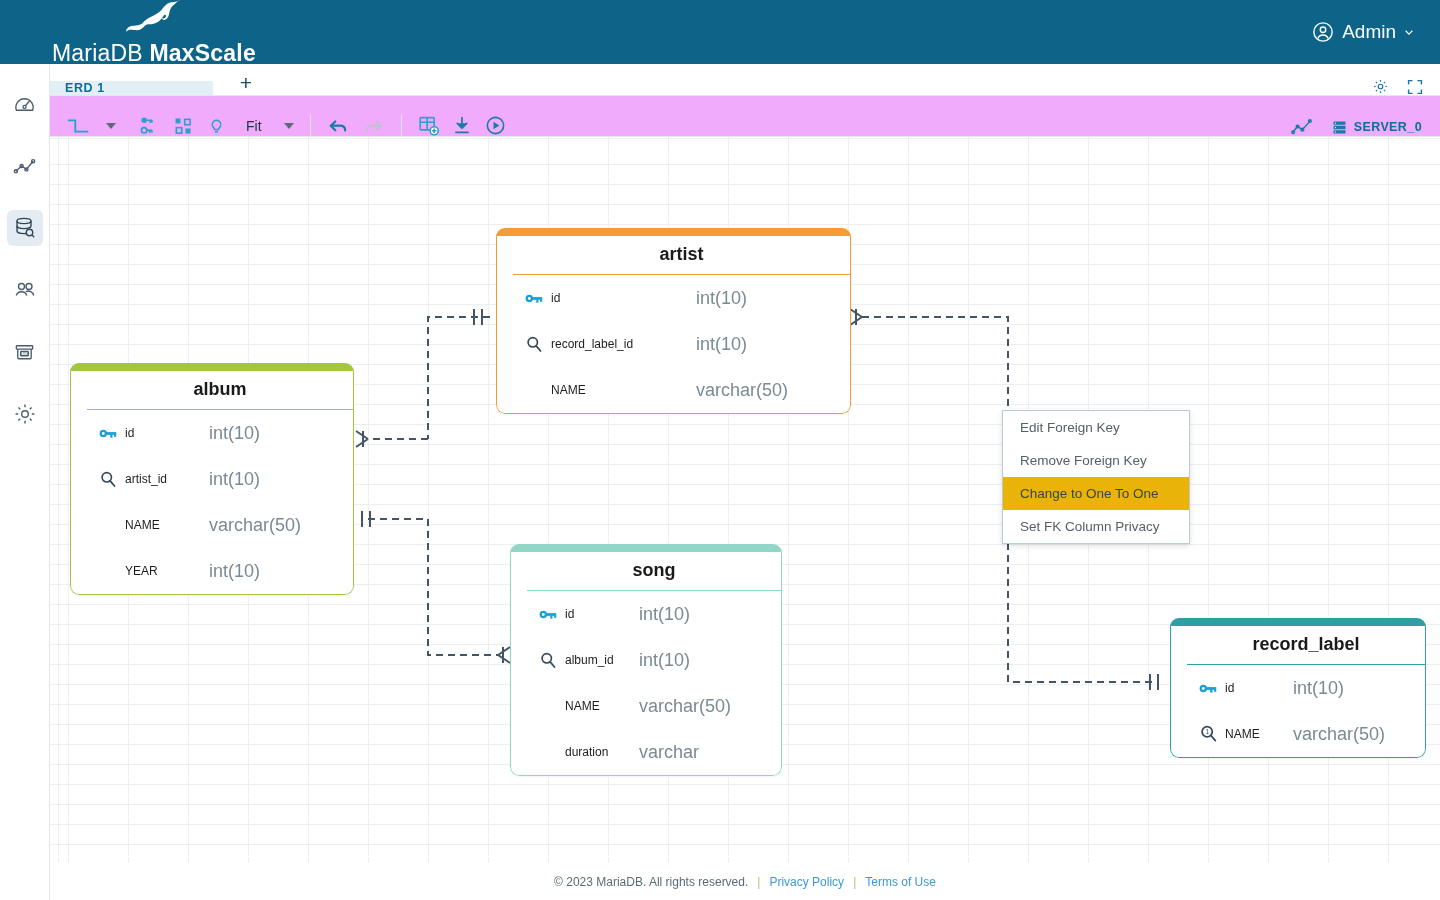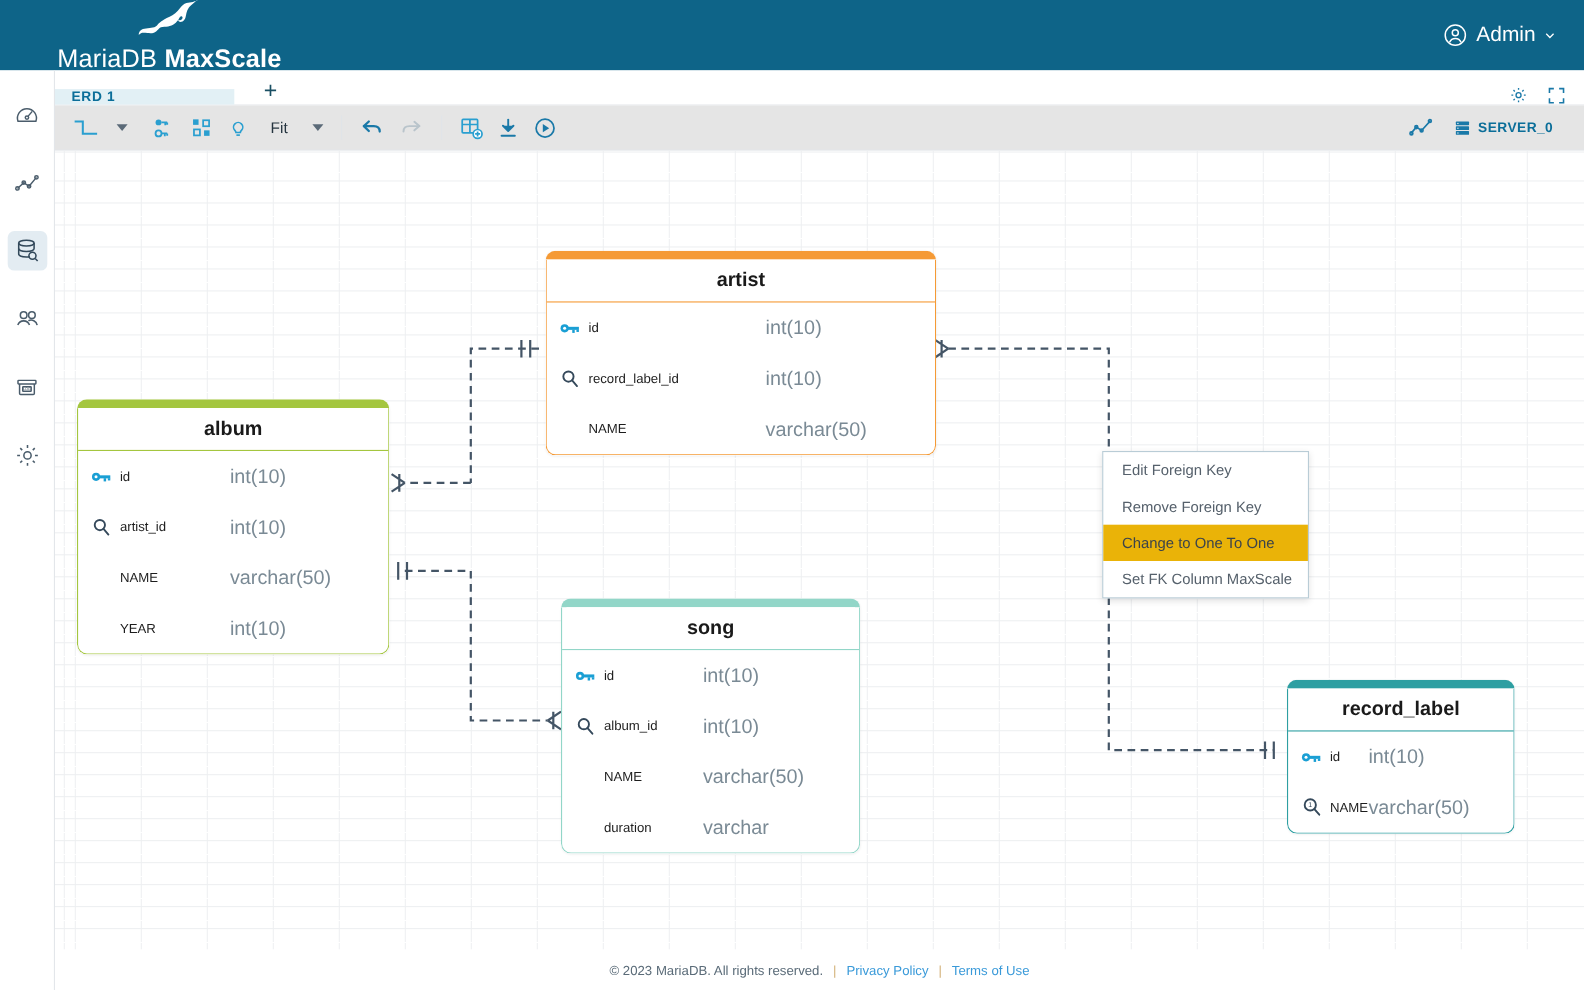--- a/index.html
+++ b/index.html
@@ -59,37 +59,37 @@
   }
   .tabstrip-right {
     margin-left: auto; display: flex; align-items: center; gap: 18px;
     padding-right: 17px; color: #1a79a8;
   }
   .icon-btn { cursor: pointer; display: flex; align-items: center; }
 
   
   .toolbar {
     position: absolute; top: 96px; left: 50px; width: 1390px; height: 41px;
-    background: #e5e5e5; border-bottom: 1px solid #e3e6ea;
-    display: flex; align-items: center; padding-left: 16px; gap: 0;
+    background: #f0abfc; border-bottom: 1px solid #e3e6ea;
+    display: flex; align-items: flex-end; padding-left: 16px; gap: 0;
   }
   .tb-group { display: flex; align-items: center; gap: 14px; }
   .tb-sep { width: 1px; height: 22px; background: #e0e4e8; margin: 0 16px; }
   .tb-icon { cursor: pointer; color: #2a9fd0; display: flex; align-items: center; }
   .tb-caret {
     width: 0; height: 0; border-left: 5px solid transparent;
     border-right: 5px solid transparent; border-top: 6px solid #5b6a78;
     cursor: pointer;
   }
   .tb-label {
     font-size: 14px; color: #25343f; margin-left: 6px; margin-right: 28px;
   }
   .toolbar-right {
     margin-left: auto; display: flex; align-items: center; gap: 20px;
-    padding-right: 28px;
+    padding-right: 18px;
   }
   .server-chip {
     display: flex; align-items: center; gap: 7px;
     color: #0b6e99; font-size: 12.5px; font-weight: 600; letter-spacing: .4px;
     cursor: pointer;
   }
 
   
   .canvas {
     position: absolute; top: 137px; left: 50px; width: 1390px; height: 726px;
@@ -116,21 +116,21 @@
 
   
   .ertable {
     position: absolute; background: #fff;
     border-radius: 9px; overflow: hidden; z-index: 5;
     box-shadow: 0 1px 2px rgba(0,0,0,.05);
   }
   .ertable .topbar-color { height: 8px; width: 100%; }
   .ertable .inner { border: 1px solid; border-top: none;
     border-bottom-left-radius: 9px; border-bottom-right-radius: 9px;
-    background: #fff; }
+    background: #fff; padding-left: 16px; }
   .er-title {
     text-align: center; font-size: 18px; font-weight: 700; color: #1a1a1a;
     padding: 8px 0 9px; border-bottom: 1px solid;
   }
   .er-row {
     display: flex; align-items: center; height: 46px; padding: 0 14px 0 12px;
   }
   .er-key { width: 26px; flex: 0 0 26px; display: flex; align-items: center; }
   .er-col {
     flex: 1; font-size: 12px; color: #1d1d1d; white-space: nowrap;
@@ -493,21 +493,21 @@
         <span class="er-type" style="width:128px">varchar(50)</span>
       </div>
       <div class="er-row">
         <span class="er-key"></span>
         <span class="er-col">duration</span>
         <span class="er-type" style="width:128px">varchar</span>
       </div>
     </div>
   </div>
 
-  <div class="ertable" style="left:1120px; top:481px; width:207px;">
+  <div class="ertable" style="left:1120px; top:481px; width:256px;">
     <div class="topbar-color" style="background:#2e9fa2;"></div>
     <div class="inner" style="border-color:#2e9fa2;">
       <div class="er-title" style="border-bottom-color:#2e9fa2;">record_label</div>
       <div class="er-row">
         <span class="er-key">
           <svg width="19" height="15" viewBox="0 0 22 16" fill="#1a9fd4">
               <circle cx="5" cy="8" r="4.3"></circle>
               <circle cx="5" cy="8" r="1.6" fill="#fff"></circle>
               <rect x="8" y="6.4" width="12" height="3.2"></rect>
               <rect x="13" y="9.4" width="2.6" height="3.4"></rect>
@@ -528,21 +528,21 @@
         <span class="er-col">NAME</span>
         <span class="er-type" style="width:118px">varchar(50)</span>
       </div>
     </div>
   </div>
 
   <div class="ctxmenu" style="left:952px; top:237px;margin-top:36px;">
     <div class="ctx-item">Edit Foreign Key</div>
     <div class="ctx-item">Remove Foreign Key</div>
     <div class="ctx-item highlight">Change to One To One</div>
-    <div class="ctx-item">Set FK Column MaxScale</div>
+    <div class="ctx-item">Set FK Column Privacy</div>
   </div>
 
 </div>
 
 <div class="footer">
   <span>© 2023 MariaDB. All rights reserved.</span>
   <span class="bar">|</span>
   <a>Privacy Policy</a>
   <span class="bar">|</span>
   <a>Terms of Use</a>

